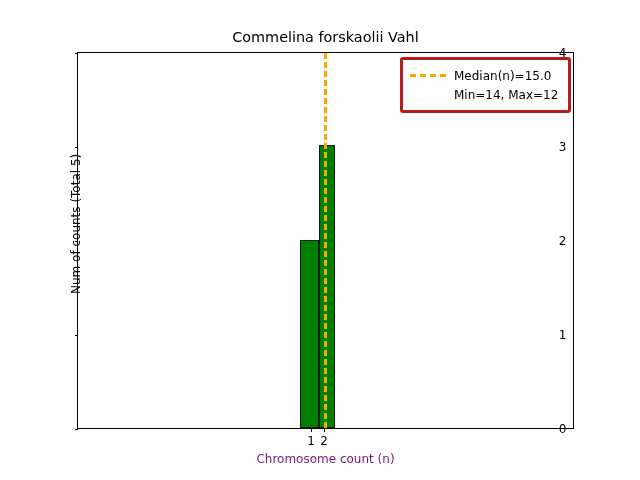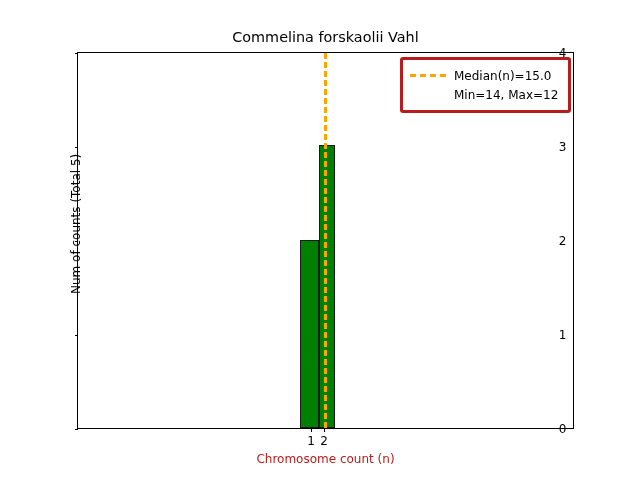--- a/index.html
+++ b/index.html
@@ -113,21 +113,21 @@
     white-space: nowrap;
     transform: translateX(-50%);
   }
   #x-axis-label {
     position: absolute;
     left: 77px;
     top: 452px;
     width: 497px;
     text-align: center;
     font-size: 12px;
-    color: #b91c1c;
+    color: #701a75;
     white-space: nowrap;
   }
 
   
   #legend {
     position: absolute;
     left: 400px;
     top: 57px;
     width: 171px;
     box-sizing: border-box;

